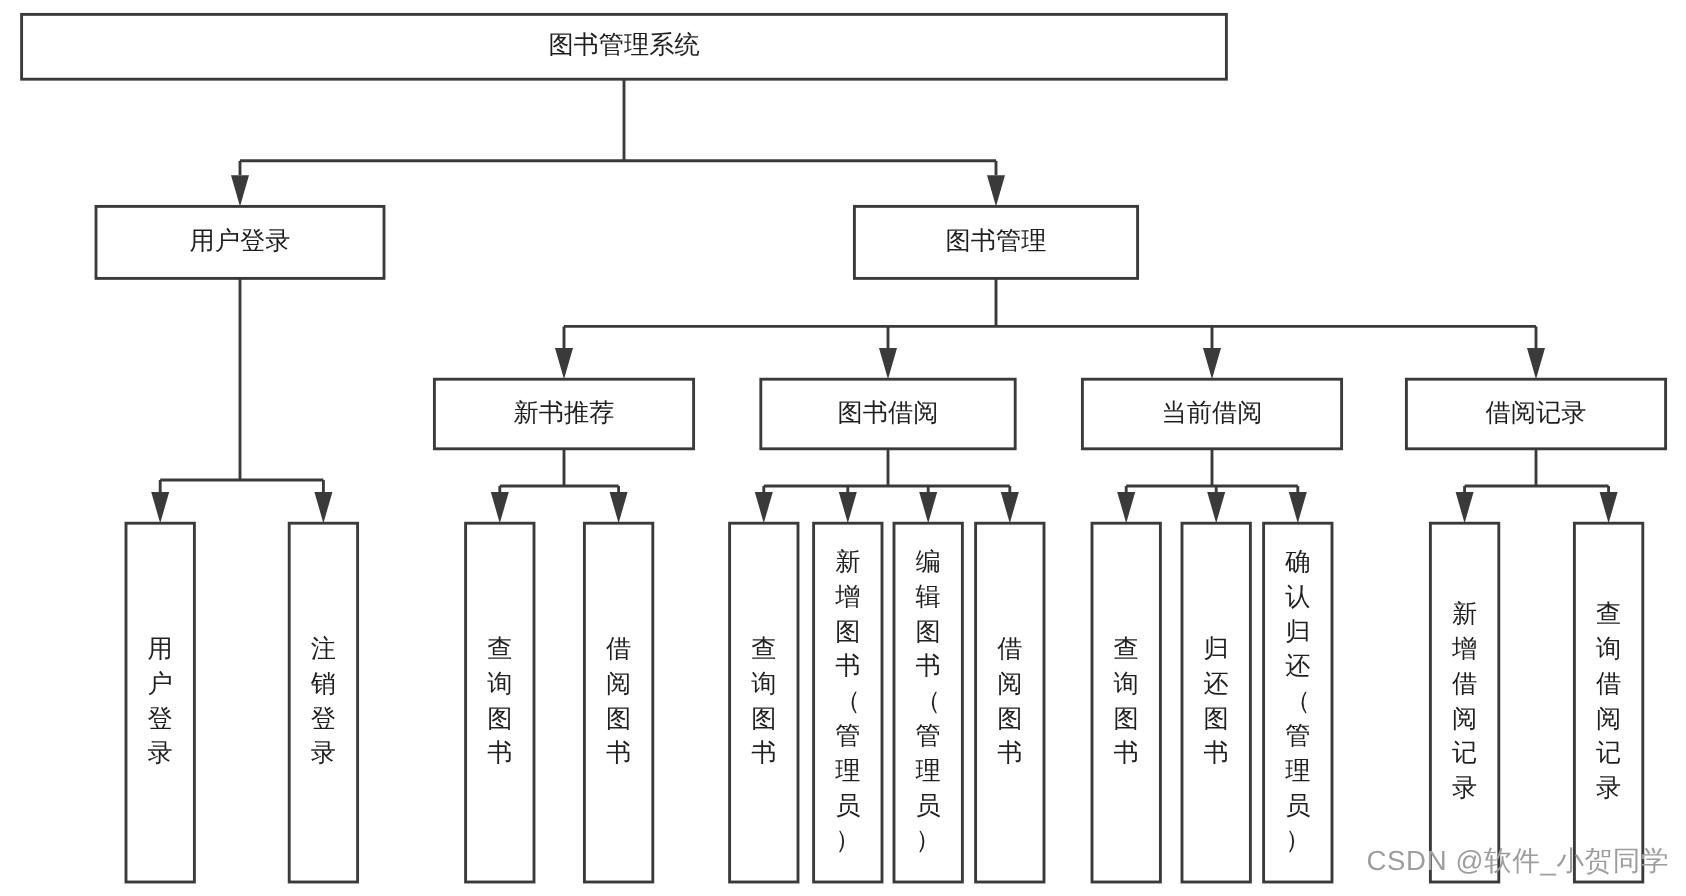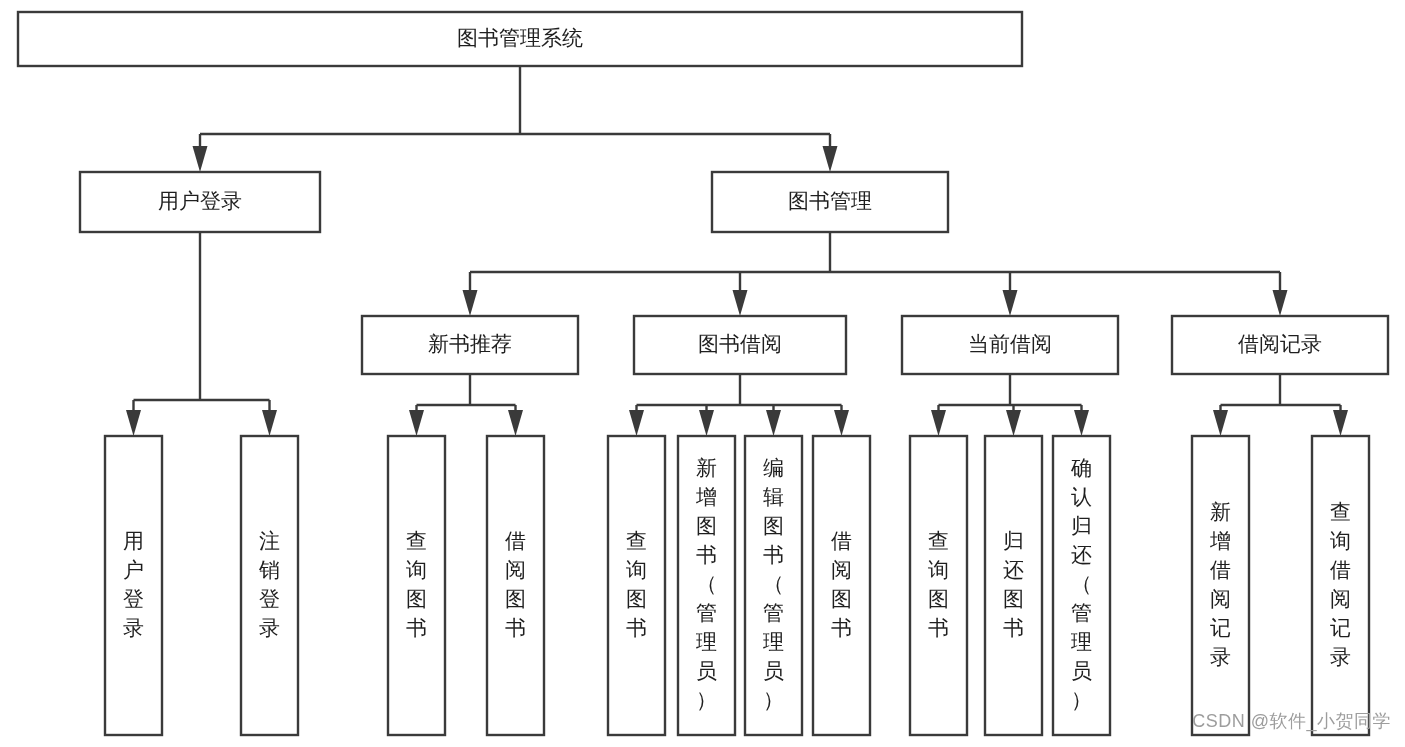--- a/index.html
+++ b/index.html
@@ -55,21 +55,21 @@
     fill: #1f1f1f;
     font-family: "Liberation Sans", "DejaVu Sans", sans-serif;
     font-size: 21px;
     text-anchor: middle;
   }
   .watermark-text {
     position: absolute;
     right: 14px;
     bottom: 6px;
     font-family: "Liberation Sans", "DejaVu Sans", sans-serif;
-    font-size: 18px;
+    font-size: 23px;
     color: #9d9d9d;
     letter-spacing: 0.5px;
     white-space: nowrap;
     pointer-events: none;
   }
 </style>
 </head>
 <body>
 
 <div id="diagram-root">

